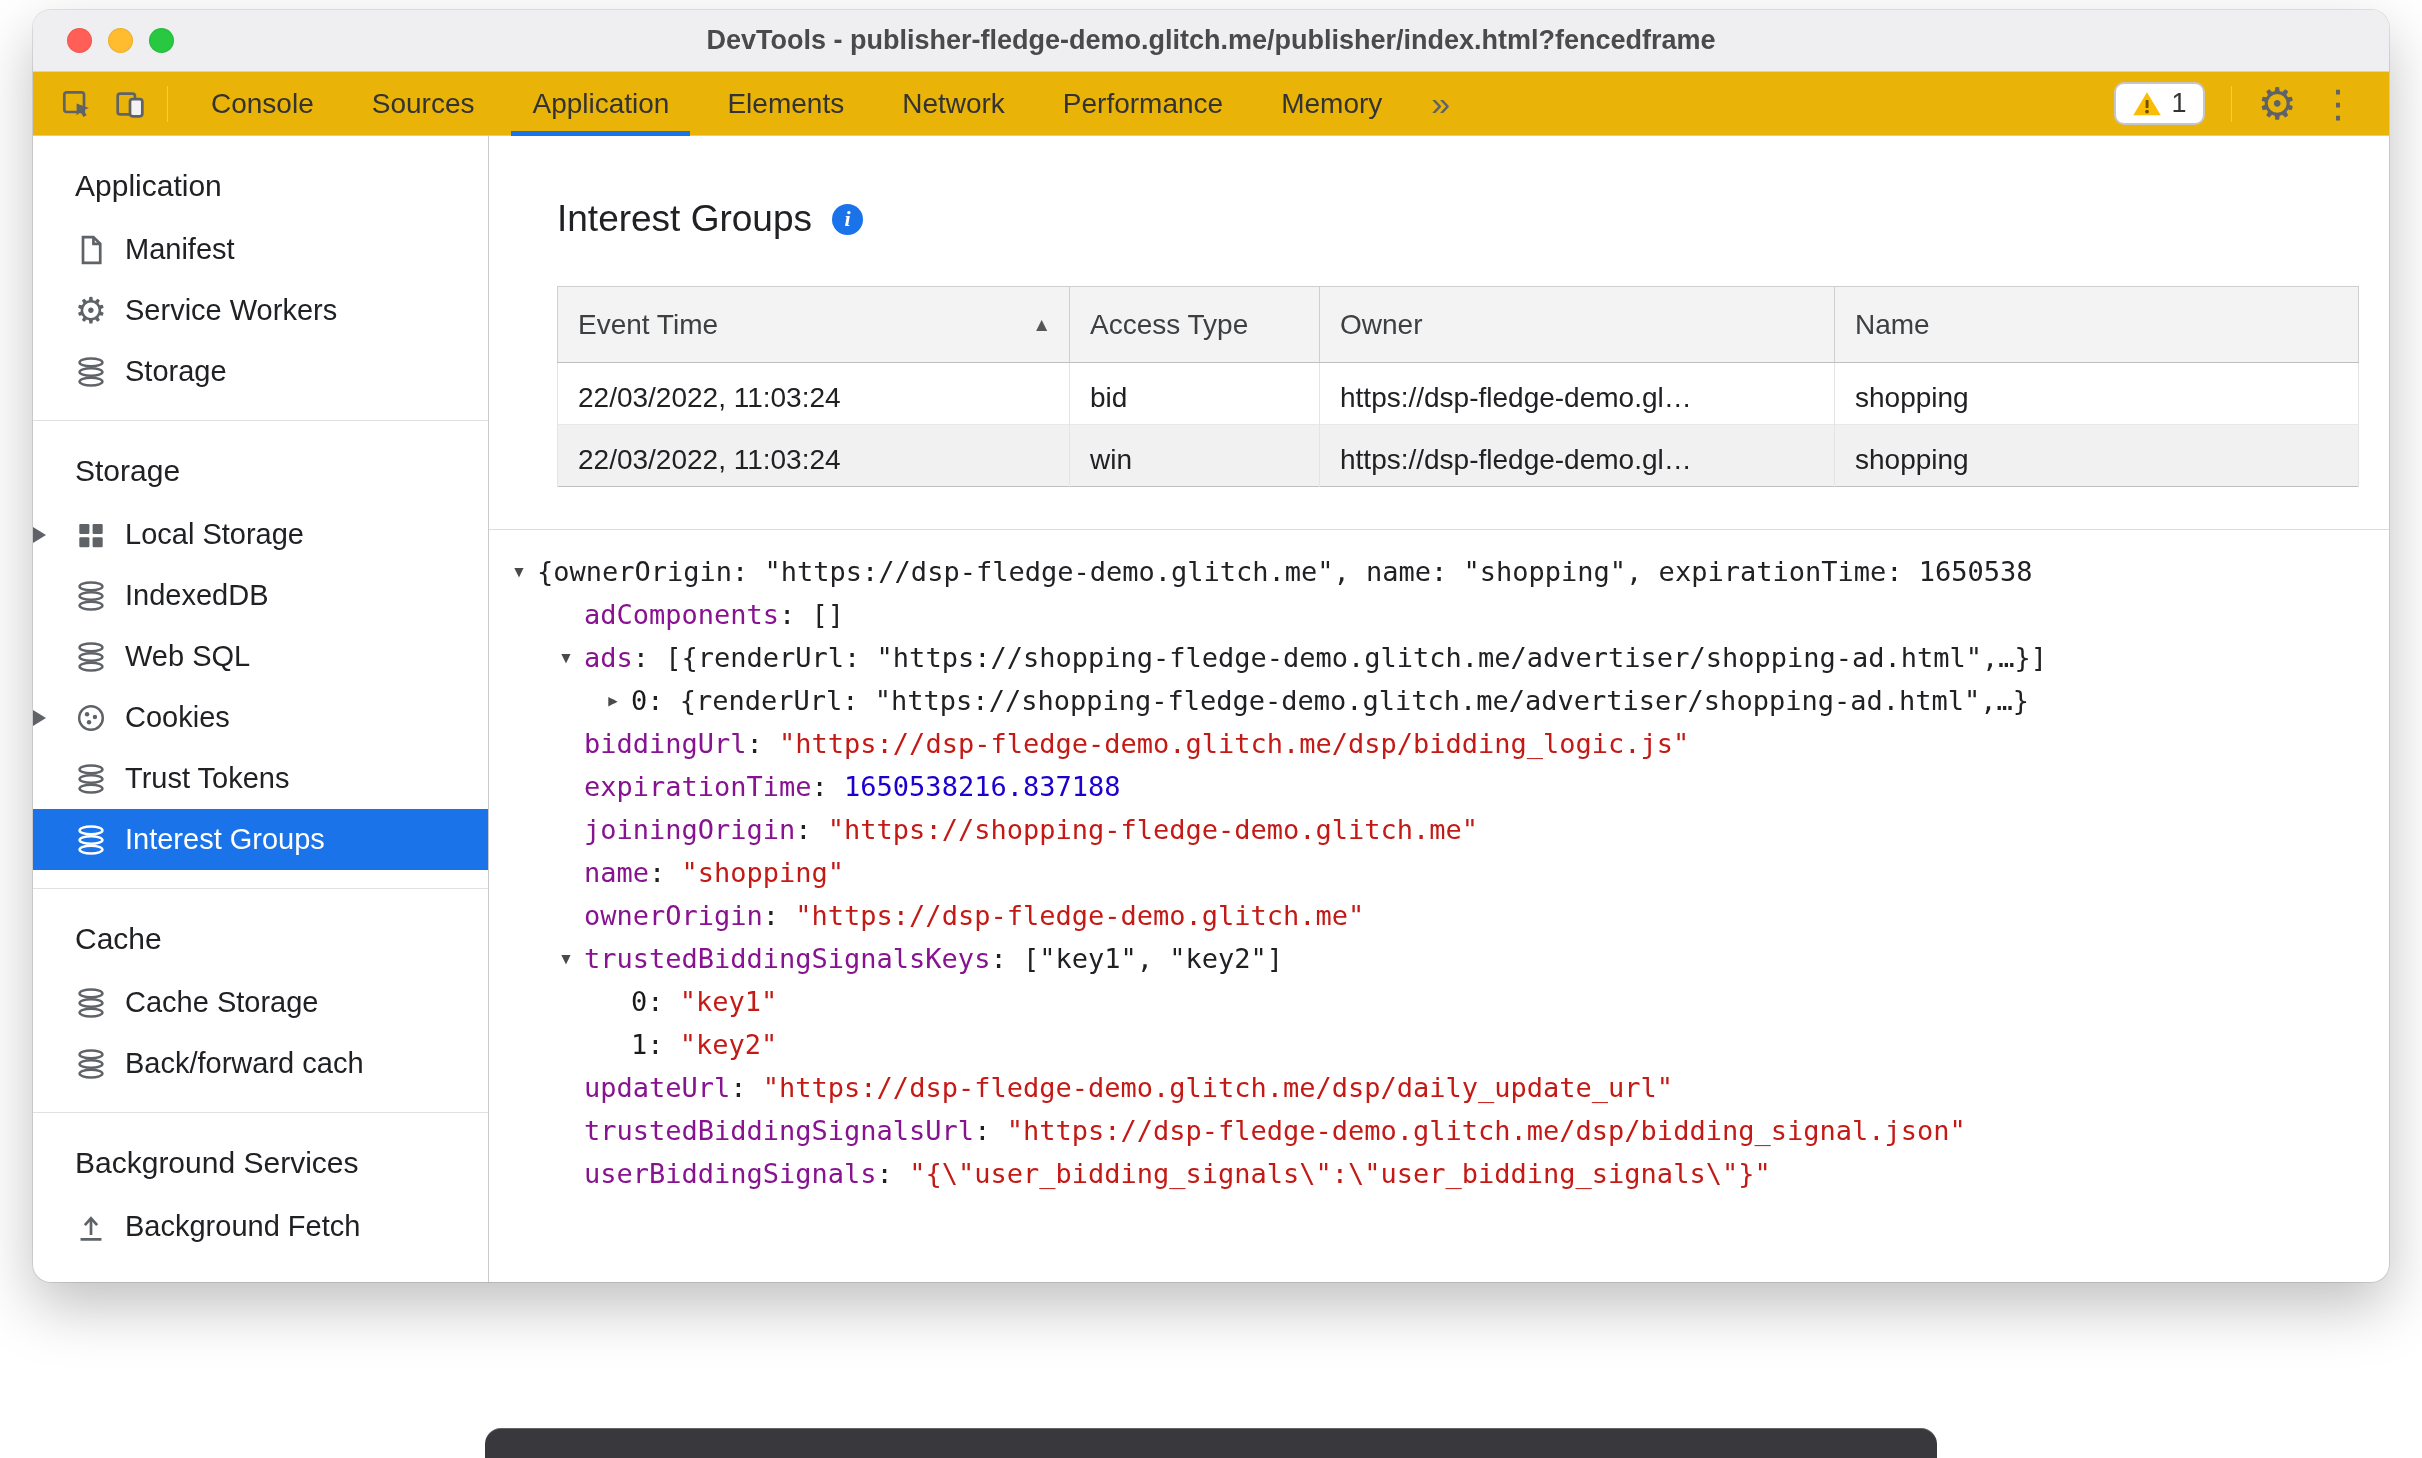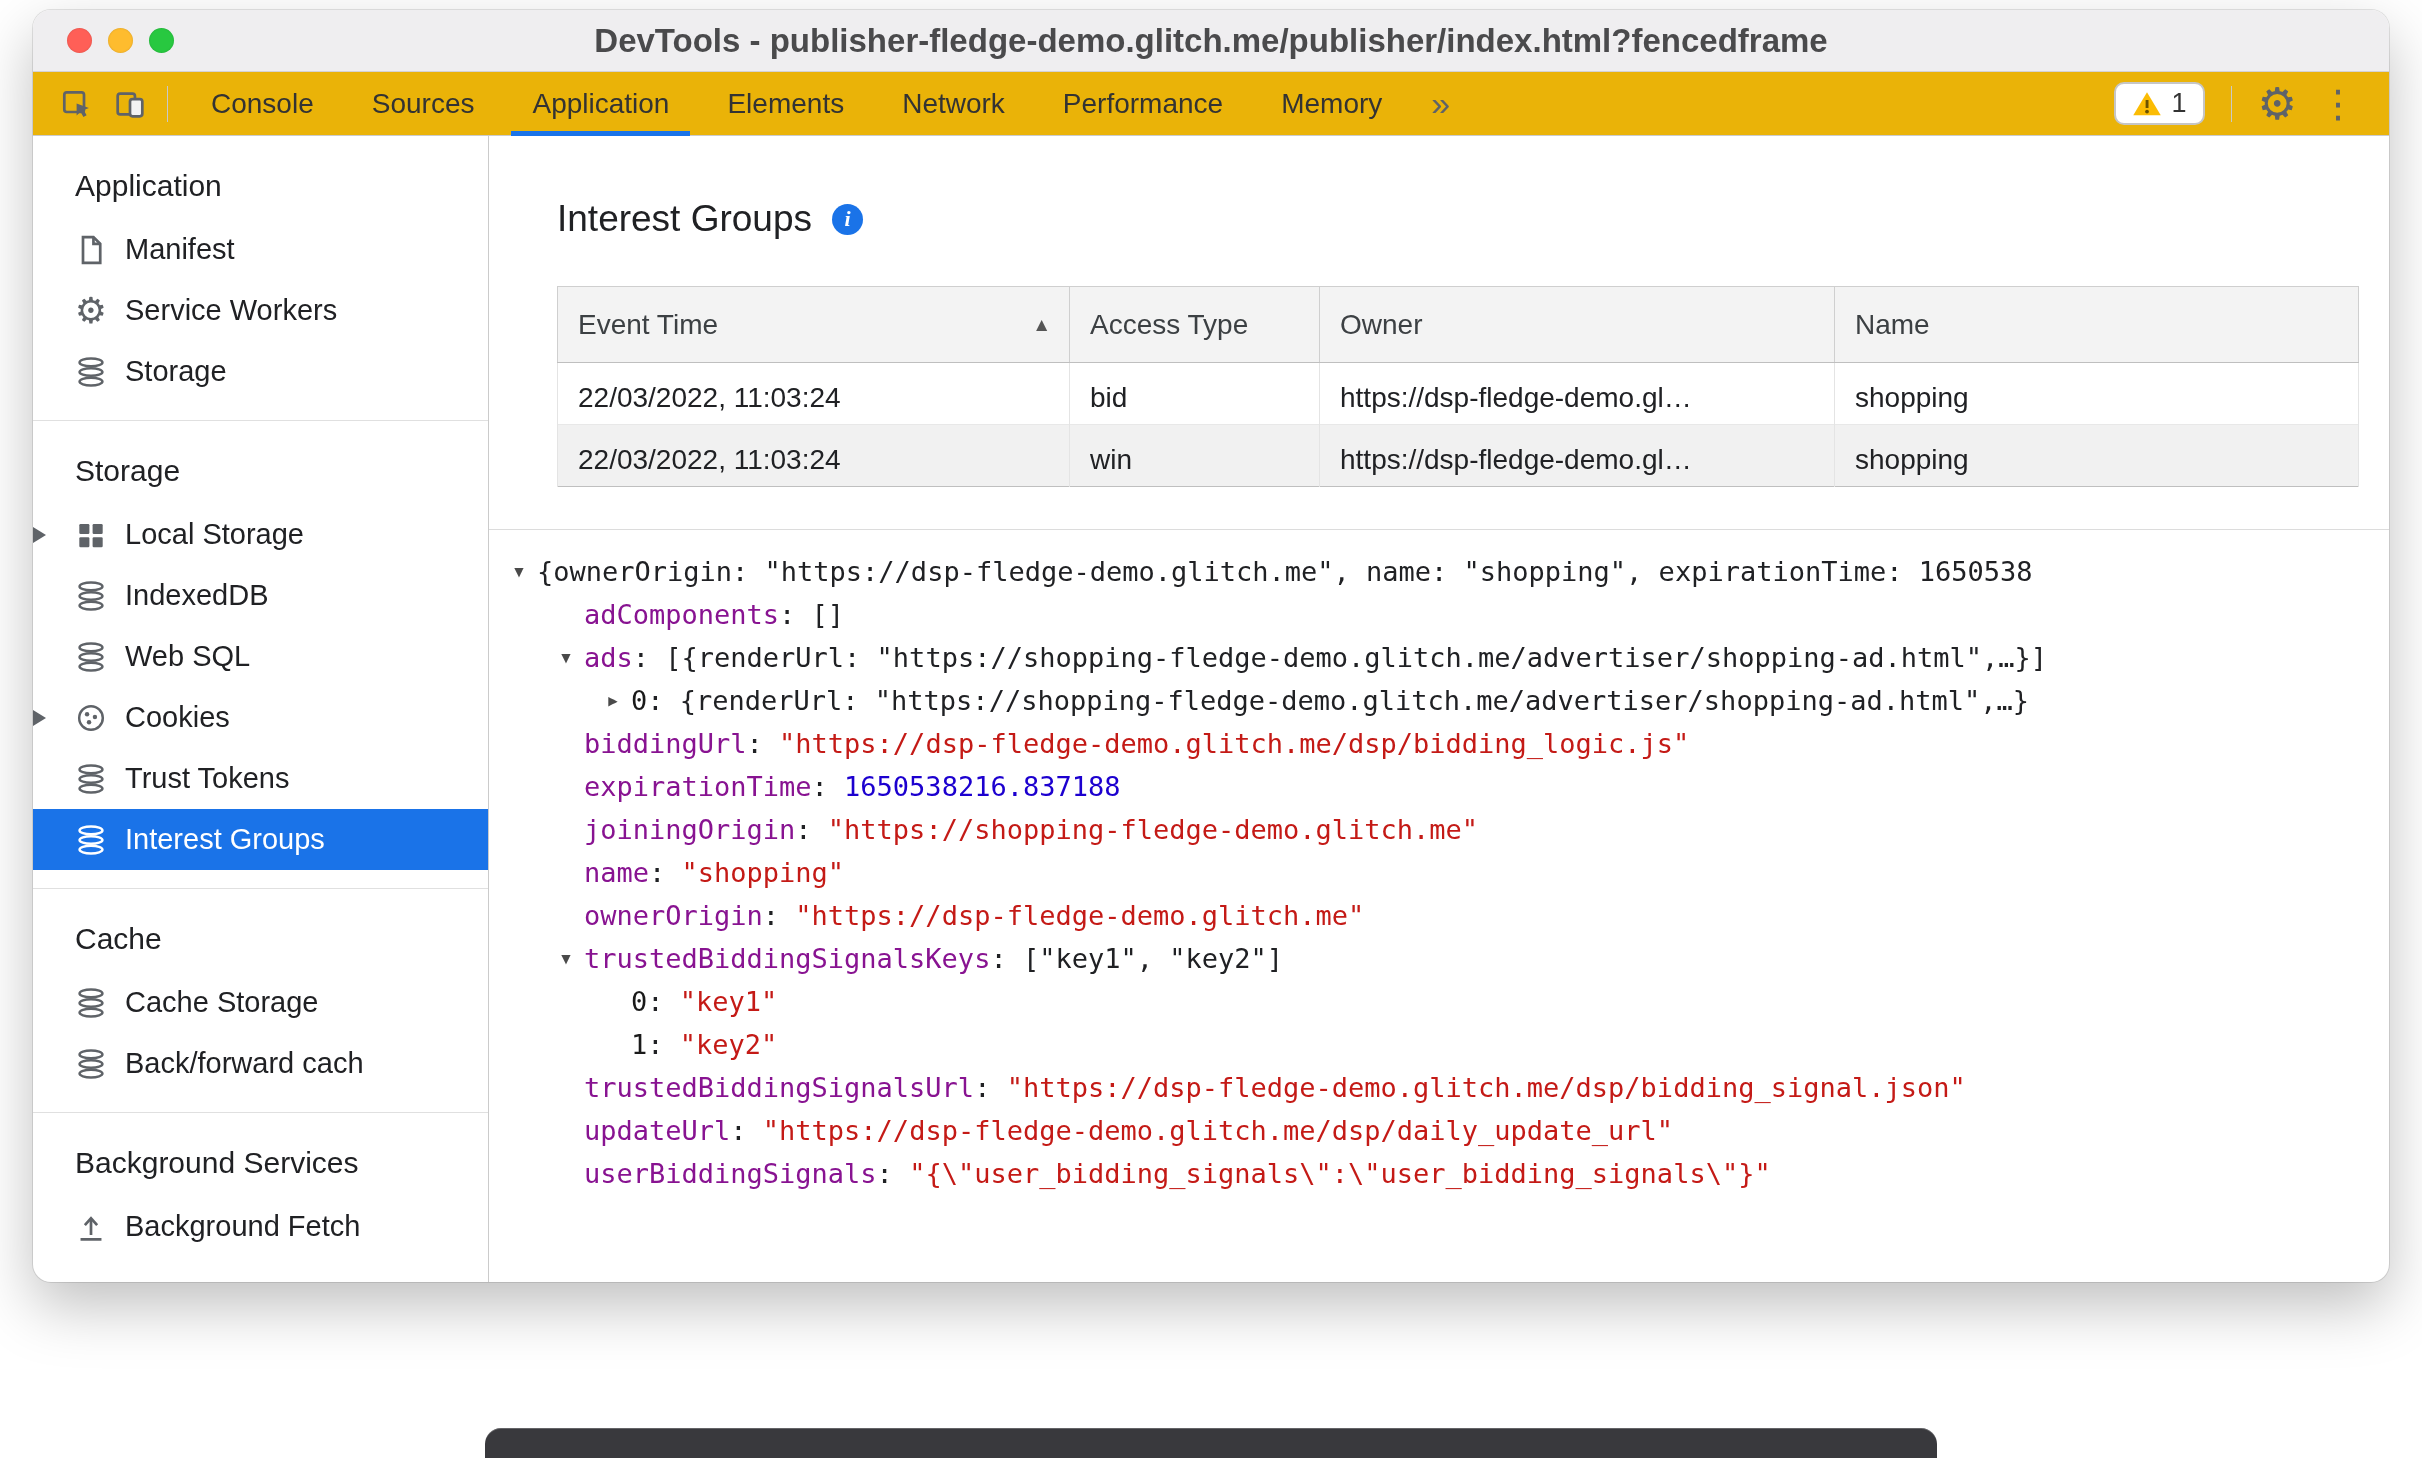--- a/index.html
+++ b/index.html
@@ -26,21 +26,21 @@
     flex: none; height: 62px; background: #efeef0;
     border-bottom: 1px solid #d4d2d4;
     display: flex; align-items: center; justify-content: center;
     position: relative;
   }
   .traffic { position: absolute; left: 34px; display: flex; gap: 16px; }
   .light { width: 25px; height: 25px; border-radius: 50%; box-shadow: inset 0 0 2px rgba(0,0,0,.18); }
   .light.red { background: #ff5f57; }
   .light.yellow { background: #febc2e; }
   .light.green { background: #28c840; }
-  .title-text { font-size: 33px; font-weight: 700; color: #4a4a4c; }
+  .title-text { font-size: 27px; font-weight: 700; color: #4a4a4c; }
 
   
   .toolbar {
     flex: none; height: 64px; background: #eab308;
     border-bottom: 1px solid #cbcbcb;
     display: flex; align-items: center; padding: 0 26px 0 16px;
   }
   .tool-btn { width: 54px; height: 54px; display: flex; align-items: center; justify-content: center; }
   .vsep { width: 1px; height: 36px; background: #c9c9c9; margin: 0 10px; flex: none; }
   .tabs { display: flex; height: 100%; margin-left: 4px; }
@@ -376,21 +376,21 @@
           <div class="tree-row" style="padding-left: 95px;"><span class="tree-arrow" style="left: 61px;">▾</span><span class="tok-key">ads</span><span class="tok-plain">: [{renderUrl: "https://shopping-fledge-demo.glitch.me/advertiser/shopping-ad.html",…}]</span></div>
           <div class="tree-row" style="padding-left: 142px;"><span class="tree-arrow" style="left: 108px;">▸</span><span class="tok-index">0</span><span class="tok-plain">: {renderUrl: "https://shopping-fledge-demo.glitch.me/advertiser/shopping-ad.html",…}</span></div>
           <div class="tree-row" style="padding-left: 95px;"><span class="tree-arrow" style="left: 61px;"></span><span class="tok-key">biddingUrl</span><span class="tok-plain">: </span><span class="tok-string">"https://dsp-fledge-demo.glitch.me/dsp/bidding_logic.js"</span></div>
           <div class="tree-row" style="padding-left: 95px;"><span class="tree-arrow" style="left: 61px;"></span><span class="tok-key">expirationTime</span><span class="tok-plain">: </span><span class="tok-number">1650538216.837188</span></div>
           <div class="tree-row" style="padding-left: 95px;"><span class="tree-arrow" style="left: 61px;"></span><span class="tok-key">joiningOrigin</span><span class="tok-plain">: </span><span class="tok-string">"https://shopping-fledge-demo.glitch.me"</span></div>
           <div class="tree-row" style="padding-left: 95px;"><span class="tree-arrow" style="left: 61px;"></span><span class="tok-key">name</span><span class="tok-plain">: </span><span class="tok-string">"shopping"</span></div>
           <div class="tree-row" style="padding-left: 95px;"><span class="tree-arrow" style="left: 61px;"></span><span class="tok-key">ownerOrigin</span><span class="tok-plain">: </span><span class="tok-string">"https://dsp-fledge-demo.glitch.me"</span></div>
           <div class="tree-row" style="padding-left: 95px;"><span class="tree-arrow" style="left: 61px;">▾</span><span class="tok-key">trustedBiddingSignalsKeys</span><span class="tok-plain">: ["key1", "key2"]</span></div>
           <div class="tree-row" style="padding-left: 142px;"><span class="tree-arrow" style="left: 108px;"></span><span class="tok-index">0</span><span class="tok-plain">: </span><span class="tok-string">"key1"</span></div>
           <div class="tree-row" style="padding-left: 142px;"><span class="tree-arrow" style="left: 108px;"></span><span class="tok-index">1</span><span class="tok-plain">: </span><span class="tok-string">"key2"</span></div>
+          <div class="tree-row" style="padding-left: 95px;"><span class="tree-arrow" style="left: 61px;"></span><span class="tok-key">updateUrl</span><span class="tok-plain">: </span><span class="tok-string">"https://dsp-fledge-demo.glitch.me/dsp/daily_update_url"</span></div>
           <div class="tree-row" style="padding-left: 95px;"><span class="tree-arrow" style="left: 61px;"></span><span class="tok-key">trustedBiddingSignalsUrl</span><span class="tok-plain">: </span><span class="tok-string">"https://dsp-fledge-demo.glitch.me/dsp/bidding_signal.json"</span></div>
-          <div class="tree-row" style="padding-left: 95px;"><span class="tree-arrow" style="left: 61px;"></span><span class="tok-key">updateUrl</span><span class="tok-plain">: </span><span class="tok-string">"https://dsp-fledge-demo.glitch.me/dsp/daily_update_url"</span></div>
           <div class="tree-row" style="padding-left: 95px;"><span class="tree-arrow" style="left: 61px;"></span><span class="tok-key">userBiddingSignals</span><span class="tok-plain">: </span><span class="tok-string">"{\"user_bidding_signals\":\"user_bidding_signals\"}"</span></div>
         </div>
     </div>
   </div>
 </div>
 
 <div class="dock"></div>
 
 </body></html>

